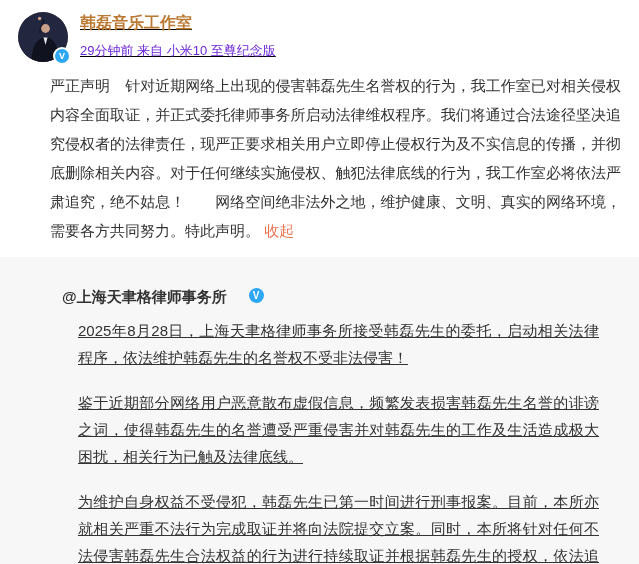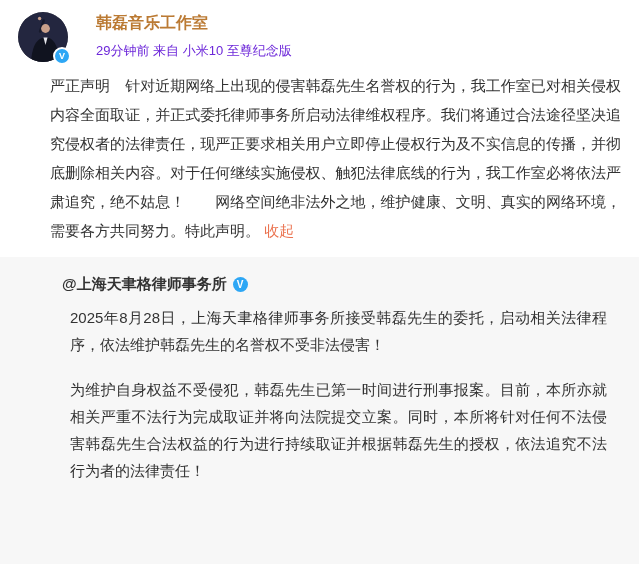--- a/index.html
+++ b/index.html
@@ -11,41 +11,41 @@
   .post{width:639px;height:564px;display:flex;flex-direction:column;}
   
   .header{display:flex;padding:12px 20px 0 18px;}
   .avatar-wrap{position:relative;width:50px;height:50px;flex:none;cursor:pointer;}
   .avatar{width:50px;height:50px;border-radius:50%;overflow:hidden;display:block;}
   .v-badge{
     position:absolute;right:-3px;bottom:-3px;width:14px;height:14px;
     background:#2ea7f5;border:2px solid #ffffff;border-radius:50%;
     color:#ffffff;font-size:9px;font-weight:bold;line-height:14px;text-align:center;
   }
-  .header-text{margin-left:28px;padding-top:1px;}
+  .header-text{margin-left:12px;padding-top:1px;text-decoration:underline;}
   .username{font-size:16px;font-weight:700;color:#bb7a33;cursor:pointer;}
   .meta{font-size:13px;color:#6d28d9;margin-top:8px;}
   
   .content{
     padding:9px 18px 12px 50px;font-size:15px;line-height:29px;color:#333333;
     text-align:justify;
   }
   .collapse{color:#eb7350;cursor:pointer;white-space:nowrap;}
   
   .quote{
     background:#f7f7f7;flex:1;
     padding:13px 24px 0 62px;
   }
-  .mention-row{display:flex;align-items:center;margin:5px 0 10px;}
+  .mention-row{display:flex;margin:18px 0 10px;gap:16px;}
   .mention-link{font-size:15px;color:#333333;font-weight:600;cursor:pointer;text-decoration:none;}
   .v-badge-inline{
     width:15px;height:15px;margin-left:6px;background:#2ea7f5;border-radius:50%;
     color:#ffffff;font-size:10px;font-weight:bold;line-height:15px;text-align:center;flex:none;
   }
-  .quote p{margin:0 8px 18px;font-size:15px;line-height:27px;color:#333333;text-align:justify;}
+  .quote p{margin:0 16px 18px;font-size:15px;line-height:27px;color:#333333;text-align:justify;text-decoration:underline;}
   .quote p:last-of-type{margin-bottom:4px;}
 </style>
 </head>
 <body>
 
 <div class="post">
 
   <div class="header">
     <div class="avatar-wrap">
       <svg class="avatar" viewBox="0 0 50 50">
@@ -66,17 +66,18 @@
   </div>
 
   <div class="content"><span>严正声明　针对近期网络上出现的侵害韩磊先生名誉权的行为，我工作室已对相关侵权内容全面取证，并正式委托律师事务所启动法律维权程序。我们将通过合法途径坚决追究侵权者的法律责任，现严正要求相关用户立即停止侵权行为及不实信息的传播，并彻底删除相关内容。对于任何继续实施侵权、触犯法律底线的行为，我工作室必将依法严肃追究，绝不姑息！　　网络空间绝非法外之地，维护健康、文明、真实的网络环境，需要各方共同努力。特此声明。</span> <span class="collapse">收起</span></div>
 
   <div class="quote">
     <div class="mention-row">
       <a class="mention-link">@上海天聿格律师事务所</a>
       <span class="v-badge-inline">V</span>
     </div>
     <p>2025年8月28日，上海天聿格律师事务所接受韩磊先生的委托，启动相关法律程序，依法维护韩磊先生的名誉权不受非法侵害！</p>
+    <p>鉴于近期部分网络用户恶意散布虚假信息，频繁发表损害韩磊先生名誉的诽谤之词，使得韩磊先生的名誉遭受严重侵害并对韩磊先生的工作及生活造成极大困扰，相关行为已触及法律底线。</p>
     <p>为维护自身权益不受侵犯，韩磊先生已第一时间进行刑事报案。目前，本所亦就相关严重不法行为完成取证并将向法院提交立案。同时，本所将针对任何不法侵害韩磊先生合法权益的行为进行持续取证并根据韩磊先生的授权，依法追究不法行为者的法律责任！</p>
 
   </div>
 
 </div>
 
 </body></html>

